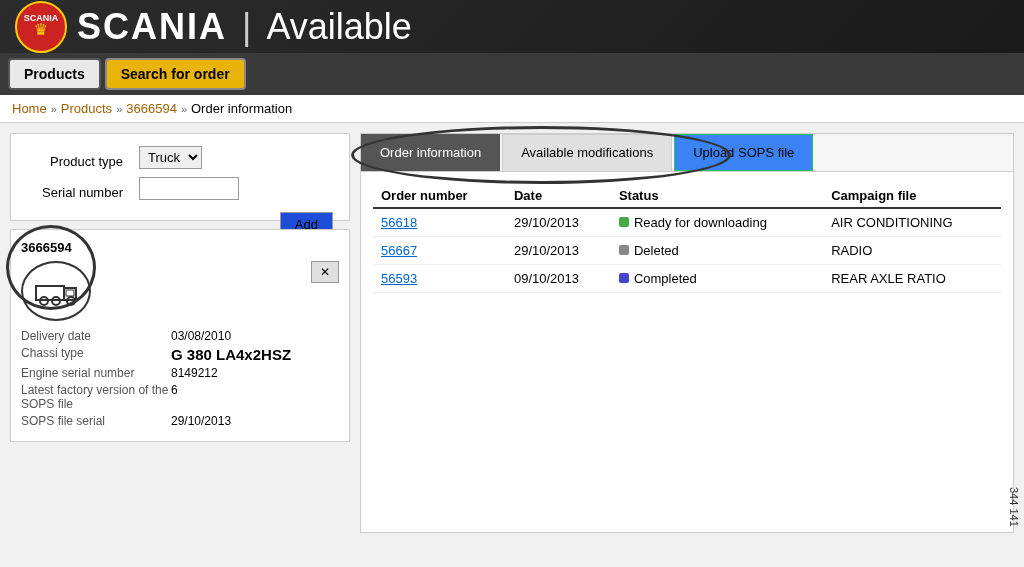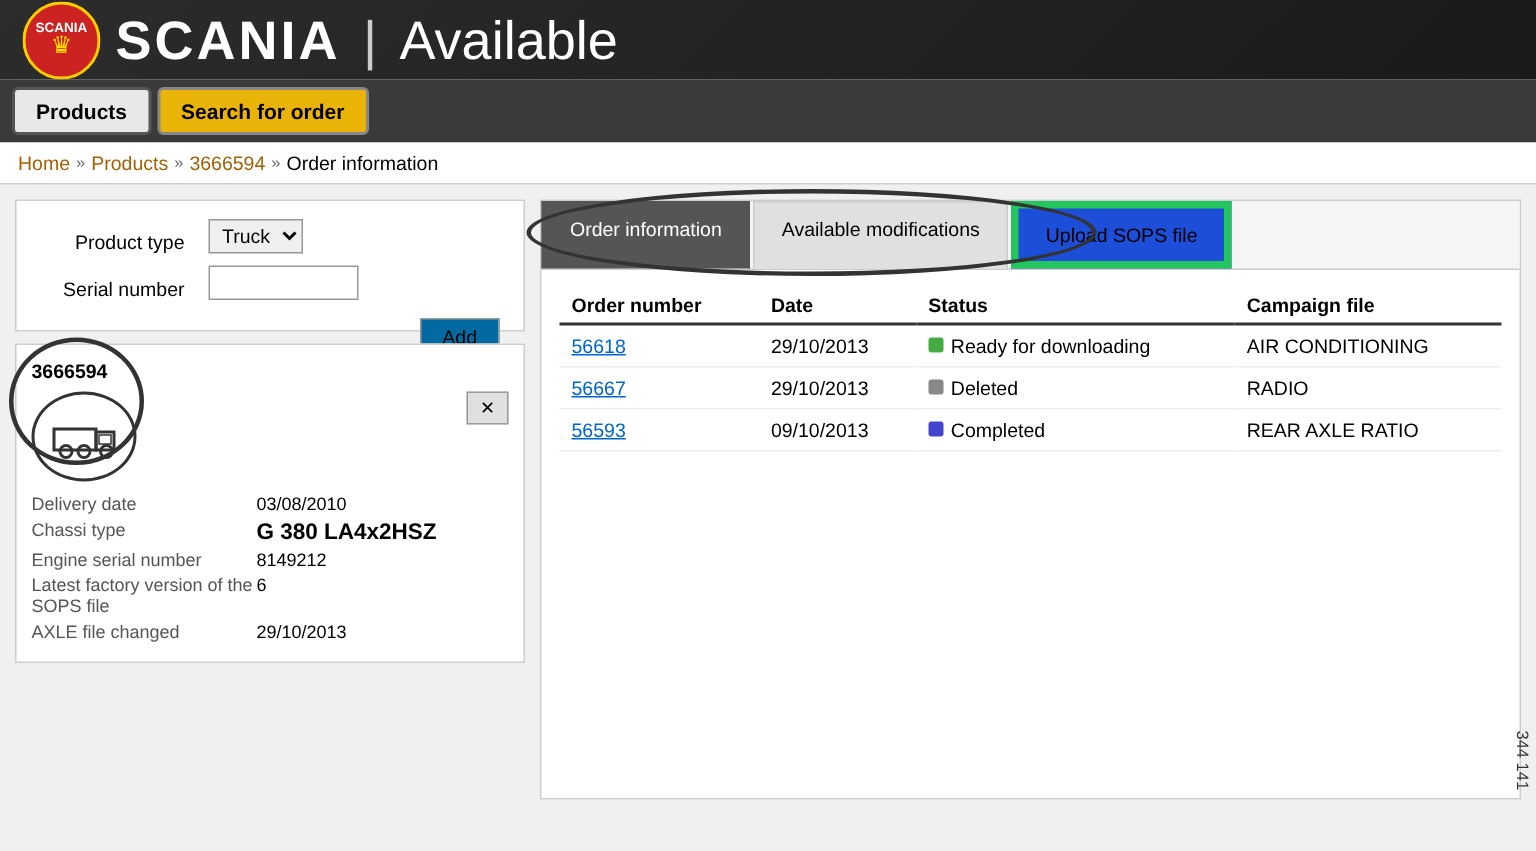--- a/index.html
+++ b/index.html
@@ -117,21 +117,21 @@
       padding: 3px 6px;
       font-size: 13px;
       width: 100px;
     }
     .form-select {
       border: 1px solid #999;
       padding: 2px 4px;
       font-size: 13px;
     }
     .add-btn {
-      background: #0369a1;
+      background: #1d4ed8;
       border: 1px solid #999;
       padding: 4px 14px;
       font-size: 13px;
       cursor: pointer;
       float: right;
       margin-top: 4px;
     }
 
     
     .vehicle-card {
@@ -211,22 +211,22 @@
       border-bottom: none;
       background: #e0e0e0;
       margin-right: 2px;
     }
     .tab.active {
       background: #555;
       color: white;
       border-color: #555;
     }
     .tab.outlined {
-      background: #1d4ed8;
-      border: 5px solid #22c55e;
+      background: #3b82f6;
+      border: 1px solid #22c55e;
     }
 
     
     .order-table-area {
       padding: 12px;
     }
     .order-table {
       width: 100%;
       border-collapse: collapse;
       font-size: 13px;
@@ -376,21 +376,21 @@
         </div>
         <div class="detail-row">
           <span class="detail-label">Engine serial number</span>
           <span class="detail-value">8149212</span>
         </div>
         <div class="detail-row">
           <span class="detail-label">Latest factory version of the SOPS file</span>
           <span class="detail-value">6</span>
         </div>
         <div class="detail-row">
-          <span class="detail-label">AXLE file changed</span>
+          <span class="detail-label">SOPS file serial</span>
           <span class="detail-value">29/10/2013</span>
         </div>
       </div>
     </div>
   </div>
 
   <div class="right-panel">
     <div class="tabs-wrapper">
       <div class="oval-highlight"></div>
       <div class="tabs">

